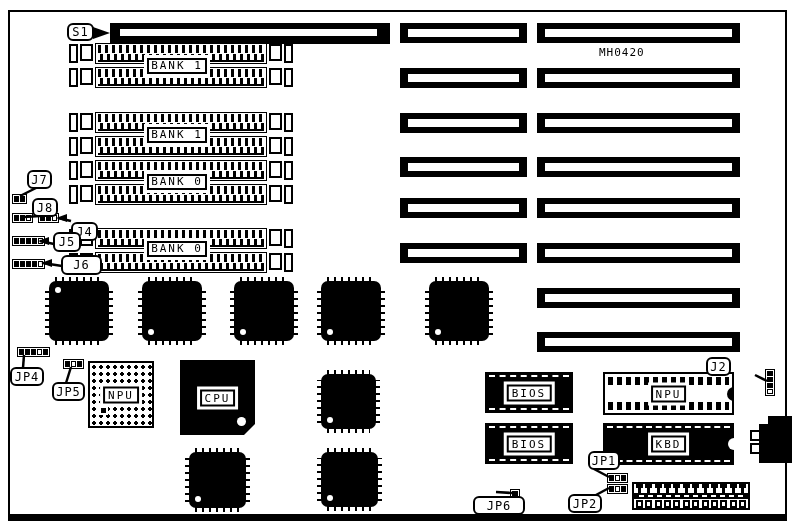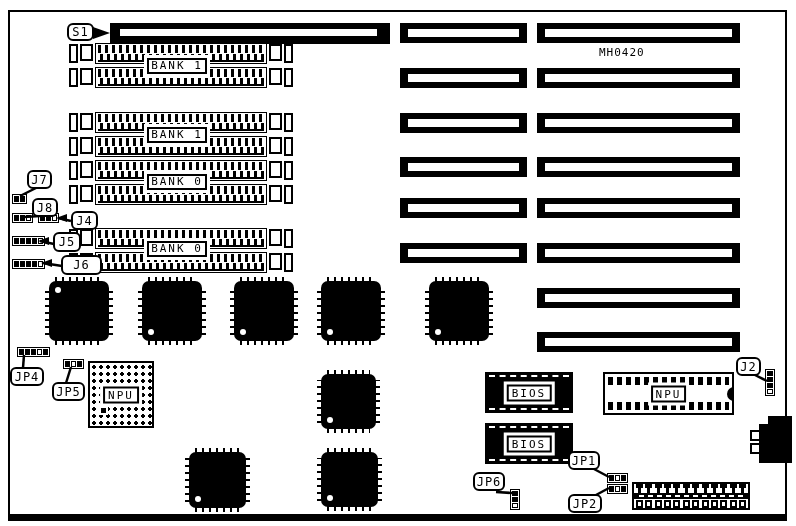--- a/index.html
+++ b/index.html
@@ -225,21 +225,21 @@
       <span class="pf"></span>
     </div>
 
   <div class="callout" style="left:32px;top:198px;width:26px;height:19px">J8</div>
   <div class="jmp" style="left:12px;top:213px">
       <span class="pf"></span>
       <span class="pf"></span>
       <span class="po"></span>
     </div>
 
-  <div class="callout" style="left:71px;top:211px;width:27px;height:19px">J4</div>
+  <div class="callout" style="left:71px;top:222px;width:27px;height:19px">J4</div>
   <div class="jmp" style="left:38px;top:213px">
       <span class="pf"></span>
       <span class="pf"></span>
       <span class="po"></span>
     </div>
 
   <div class="callout" style="left:53px;top:232px;width:28px;height:20px">J5</div>
   <div class="jmp" style="left:12px;top:236px">
       <span class="pf"></span>
       <span class="pf"></span>
@@ -302,20 +302,24 @@
       <span class="pf"></span>
       <span class="po"></span>
       <span class="pf"></span>
     </div>
 
   <div class="pga" style="left:88px;top:361px;width:66px;height:67px">
     <div class="chiplabel">NPU</div>
     <div class="pgadot"></div>
   </div>
 
+  <div class="cpu" style="left:180px;top:360px;width:75px;height:75px">
+    <div class="chiplabel">CPU</div>
+    <div class="dot br"></div>
+  </div>
 
   <div class="qfp" style="left:317px;top:370px;width:63px;height:63px">
     <div class="ph"></div>
       <div class="pv"></div>
       <div class="qbody"></div>
       <div class="dot bl"></div>
   </div>
   <div class="qfp" style="left:185px;top:448px;width:65px;height:64px">
     <div class="ph"></div>
       <div class="pv"></div>
@@ -386,49 +390,55 @@
     <div class="chiplabel">BIOS</div>
   </div>
 
   <div class="dipsock" style="left:603px;top:372px;width:131px;height:43px">
     <div class="prt"></div>
       <div class="prb"></div>
       <div class="notchb"></div>
     <div class="chiplabel">NPU</div>
   </div>
 
-
-  <div class="callout" style="left:736px;top:357px;width:25px;height:19px">J2</div>
+  <div class="dipblack" style="left:603px;top:423px;width:131px;height:42px">
+    <div class="dasht"></div>
+      <div class="dashb"></div>
+      <div class="notchw"></div>
+    <div class="chiplabel">KBD</div>
+  </div>
+
+  <div class="callout" style="left:706px;top:357px;width:25px;height:19px">J2</div>
   <div class="jmp jmpv" style="left:765px;top:369px">
       <span class="pf"></span>
       <span class="pf"></span>
       <span class="pf"></span>
       <span class="po"></span>
     </div>
 
   <div class="din-step" style="left:768px;top:416px;width:24px;height:10px"></div>
   <div class="din-main" style="left:759px;top:424px;width:33px;height:39px"></div>
   <div class="din-pin" style="left:750px;top:430px"></div>
   <div class="din-pin" style="left:750px;top:443px"></div>
 
-  <div class="callout" style="left:568px;top:451px;width:32px;height:19px">JP1</div>
+  <div class="callout" style="left:588px;top:451px;width:32px;height:19px">JP1</div>
   <div class="jmp" style="left:607px;top:473px">
       <span class="pf"></span>
       <span class="po"></span>
       <span class="pf"></span>
     </div>
 
   <div class="callout" style="left:568px;top:494px;width:34px;height:19px">JP2</div>
   <div class="jmp" style="left:607px;top:484px">
       <span class="pf"></span>
       <span class="po"></span>
       <span class="pf"></span>
     </div>
 
-  <div class="callout" style="left:473px;top:472px;width:32px;height:19px">JP6</div>
+  <div class="callout" style="left:473px;top:496px;width:52px;height:19px">JP6</div>
   <div class="jmp jmpv" style="left:510px;top:489px">
       <span class="pf"></span>
       <span class="pf"></span>
       <span class="po"></span>
     </div>
 
   <div class="pwr" style="left:632px;top:482px;width:118px;height:28px">
     <div class="pwr-caps">
       <span></span>
         <span></span>

